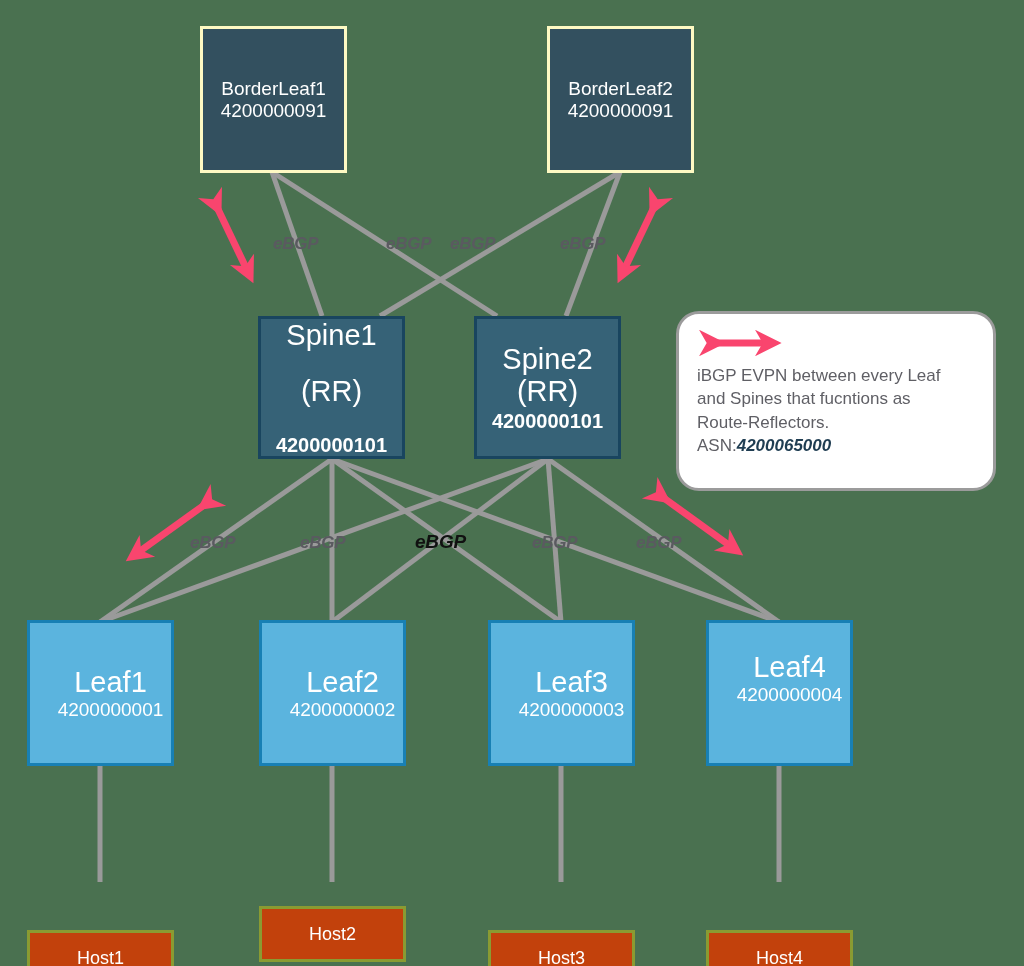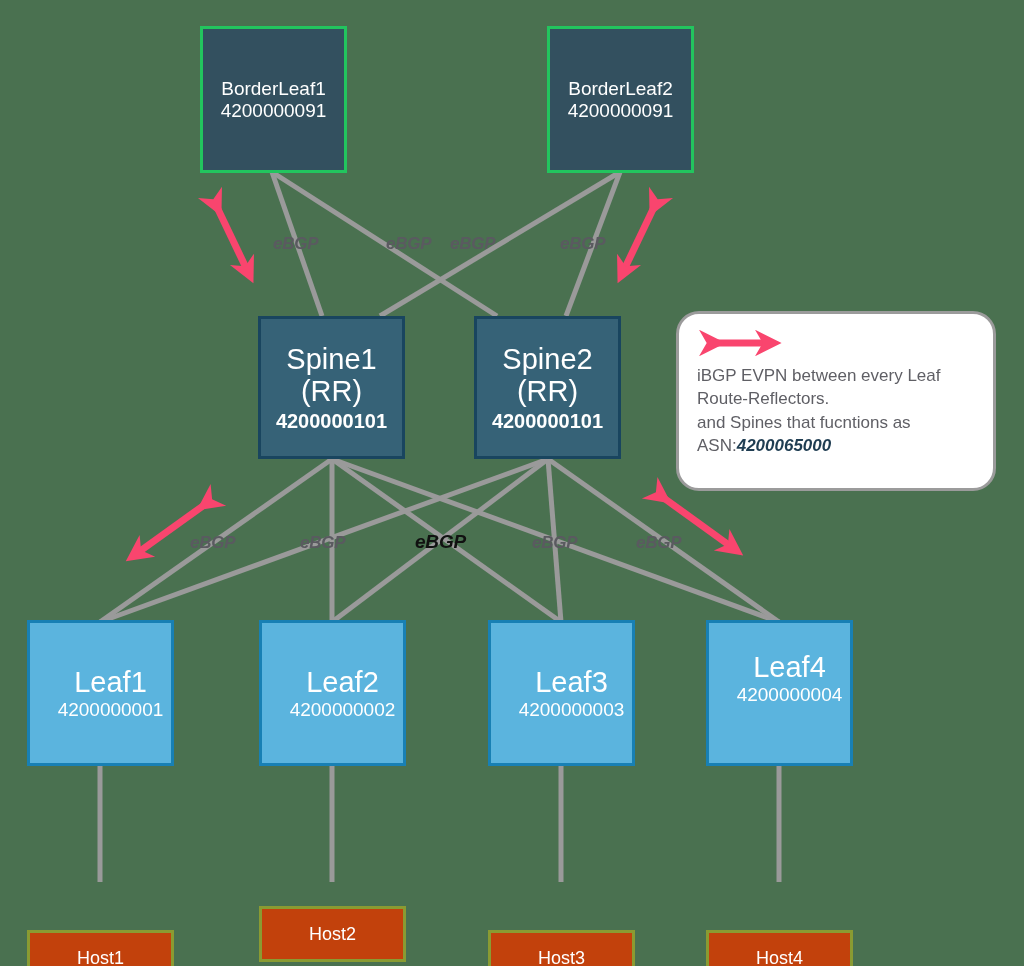--- a/index.html
+++ b/index.html
@@ -37,21 +37,21 @@
     justify-content: center;
     color: #ffffff;
     text-align: center;
     line-height: 1.12;
   }
   .node .nname { display: block; }
   .node .nasn  { display: block; }
 
   .borderleaf {
     background: #33505f;
-    border: 3px solid #22c55e;
+    border: 3px solid #fef9c3;
   }
   .borderleaf .nname { font-size: 19px; }
   .borderleaf .nasn  { font-size: 19px; }
 
   .spine {
     background: #366277;
     border: 3px solid #19455f;
   }
   .spine .nname { font-size: 29px; }
   .spine .nrr   { font-size: 29px; display: block; }
@@ -163,40 +163,40 @@
   <div class="node borderleaf" style="left:547px; top:26px; width:147px; height:147px;">
     <span class="nname">BorderLeaf2</span>
     <span class="nasn">4200000091</span>
   </div>
 
   <div class="ebgp" style="left:273px; top:234px;">eBGP</div>
   <div class="ebgp" style="left:386px; top:234px;">eBGP</div>
   <div class="ebgp" style="left:450px; top:234px;">eBGP</div>
   <div class="ebgp" style="left:560px; top:234px;">eBGP</div>
 
-  <div class="node spine" style="left:258px; top:316px; width:147px; height:143px;">
+  <div class="node spine" style="left:258px; top:316px; width:147px; height:143px;justify-content:space-between;">
     <span class="nname">Spine1</span>
     <span class="nrr">(RR)</span>
     <span class="nasn">4200000101</span>
   </div>
 
   <div class="node spine" style="left:474px; top:316px; width:147px; height:143px;">
     <span class="nname">Spine2</span>
     <span class="nrr">(RR)</span>
     <span class="nasn">4200000101</span>
   </div>
 
   <div class="legend">
     <svg class="legend-arrow" width="88" height="26" viewBox="0 0 88 26" xmlns="http://www.w3.org/2000/svg">
       <line x1="16" y1="13" x2="72" y2="13" stroke="#f9456e" stroke-width="7" marker-start="url(#ah)" marker-end="url(#ah)"></line>
     </svg>
     <div class="legend-text">
       <div>iBGP EVPN between every Leaf</div>
+      <div>and Spines that fucntions as</div>
       <div>Route-Reflectors.</div>
-      <div>and Spines that fucntions as</div>
       <div class="legend-asn-line"><span>ASN:</span><span class="legend-asn">4200065000</span></div>
     </div>
   </div>
 
   <div class="ebgp" style="left:190px; top:533px;">eBGP</div>
   <div class="ebgp" style="left:300px; top:533px;">eBGP</div>
   <div class="ebgp dark" style="left:415px; top:531px;">eBGP</div>
   <div class="ebgp" style="left:532px; top:533px;">eBGP</div>
   <div class="ebgp" style="left:636px; top:533px;">eBGP</div>
 

